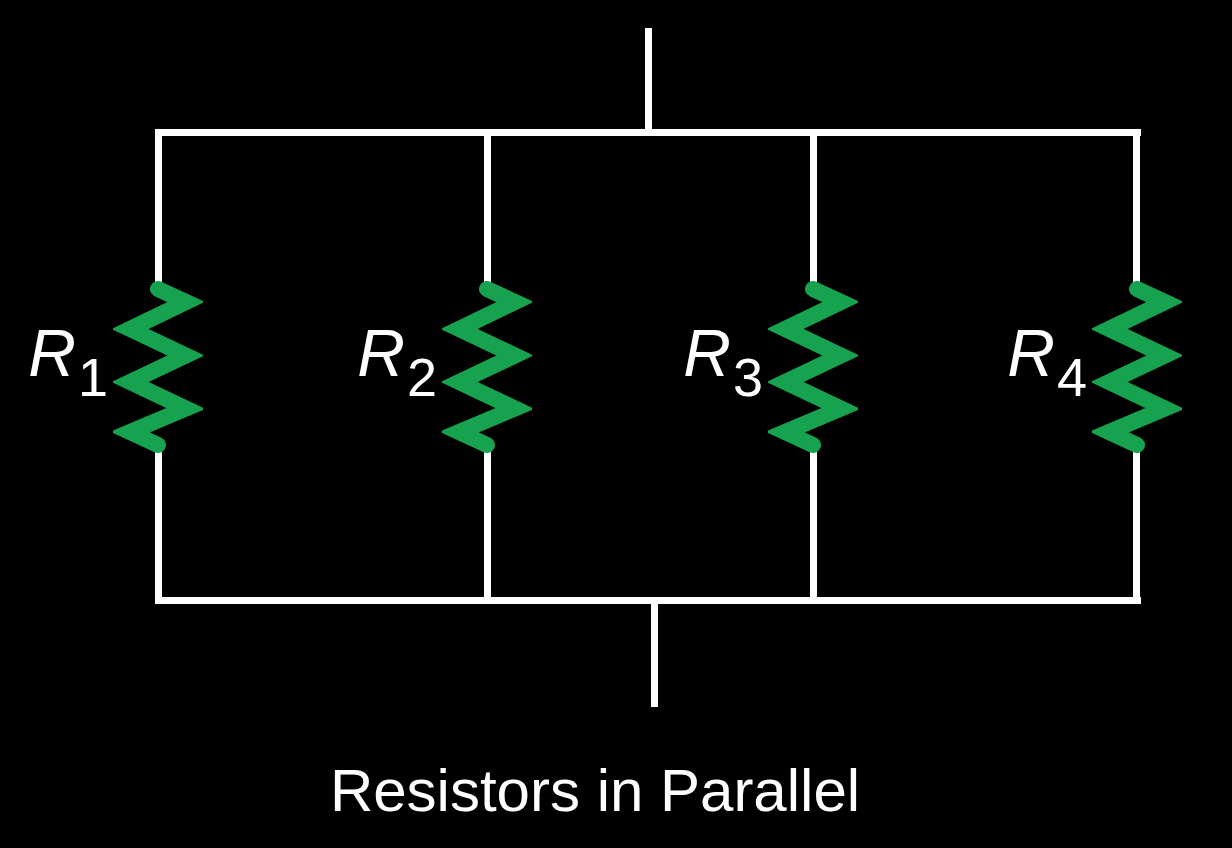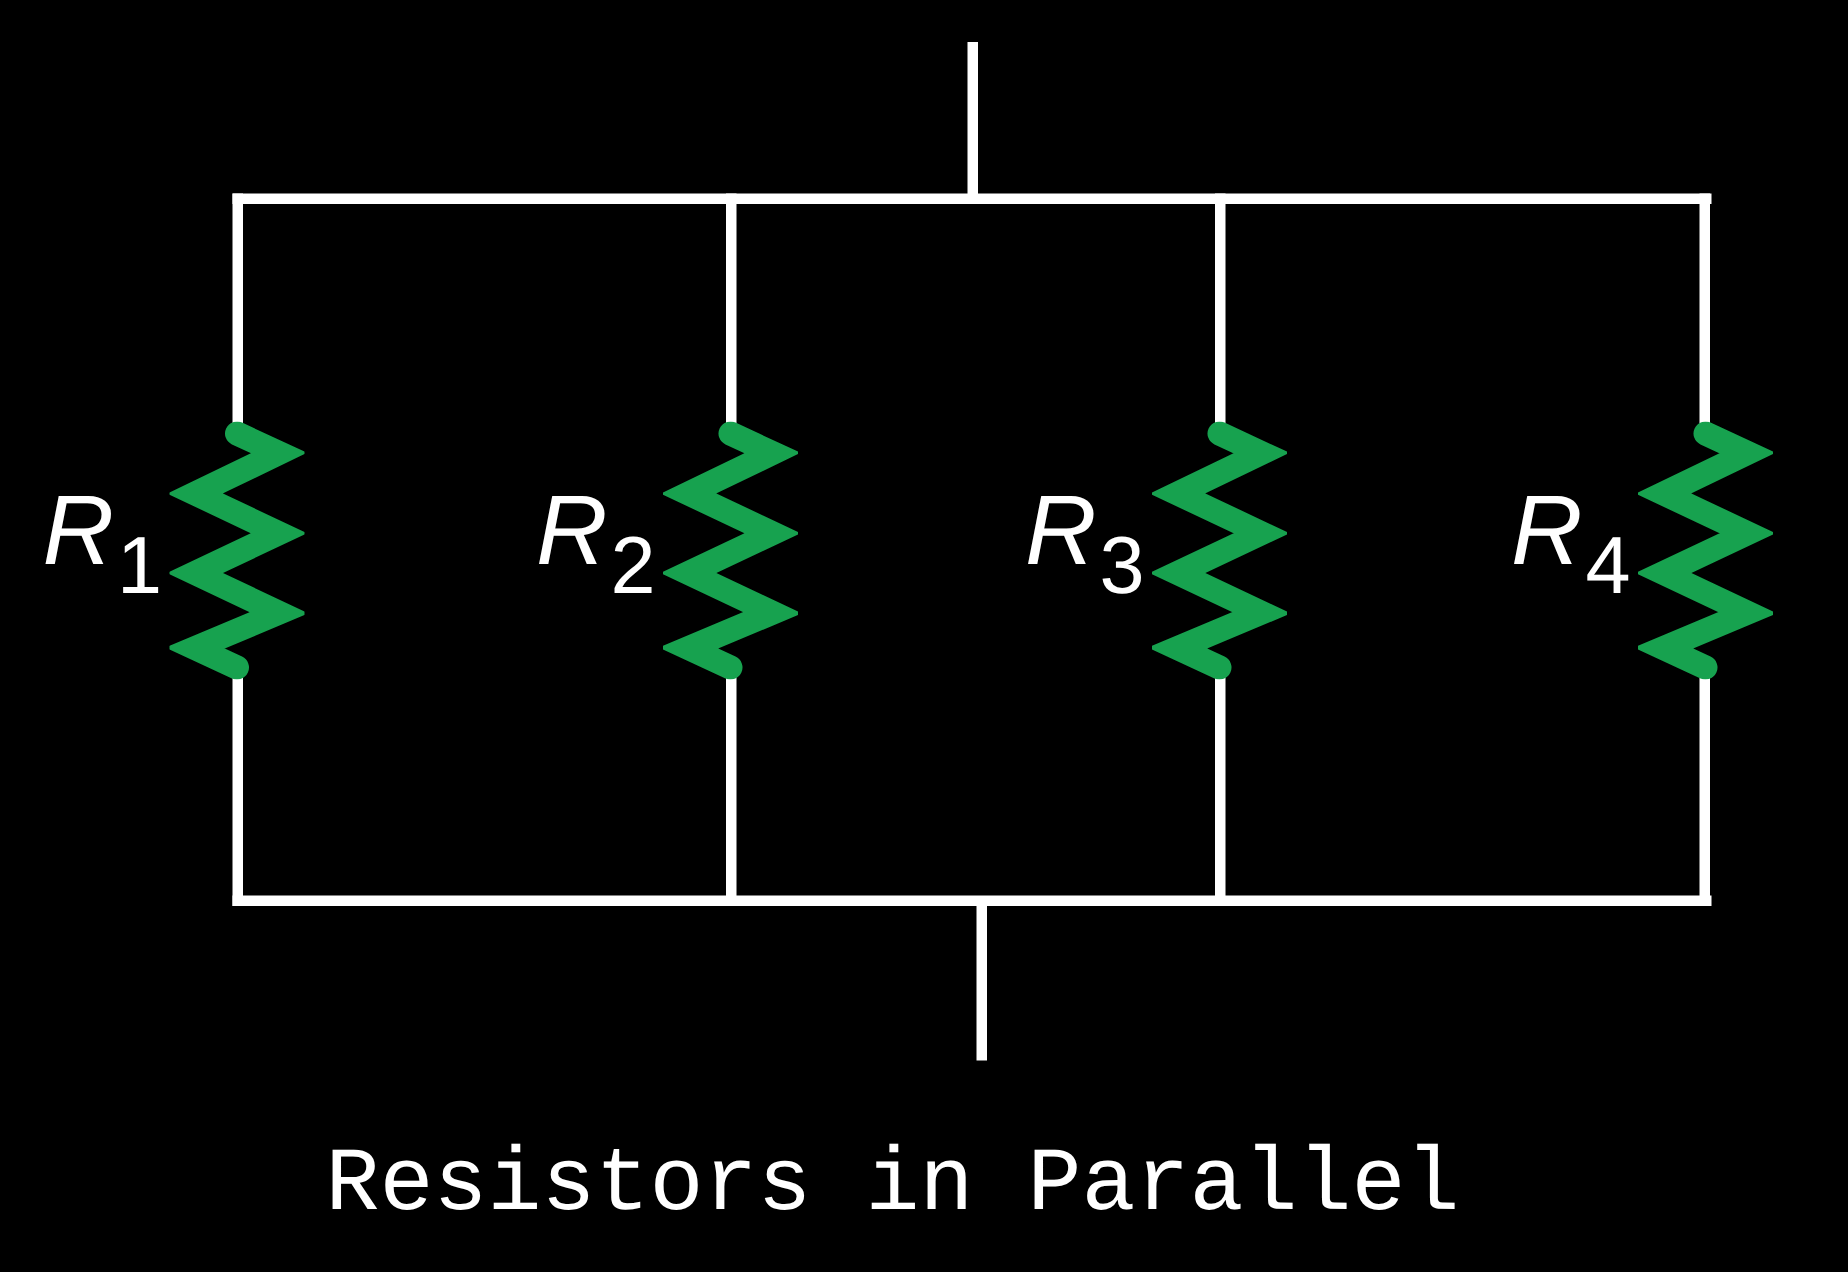--- a/index.html
+++ b/index.html
@@ -84,21 +84,20 @@
   
   .caption {
     position: absolute;
     left: 0;
     top: 758px;
     width: 1190px;
     text-align: center;
     color: var(--label);
     font-size: 60px;
     line-height: 1.1;
-    font-family: Liberation Mono, monospace;
   }
 </style>
 </head>
 <body>
 
 <div class="canvas">
 
   <div class="wire top-terminal"></div>
   <div class="wire top-bus"></div>
   <div class="wire bottom-bus"></div>

